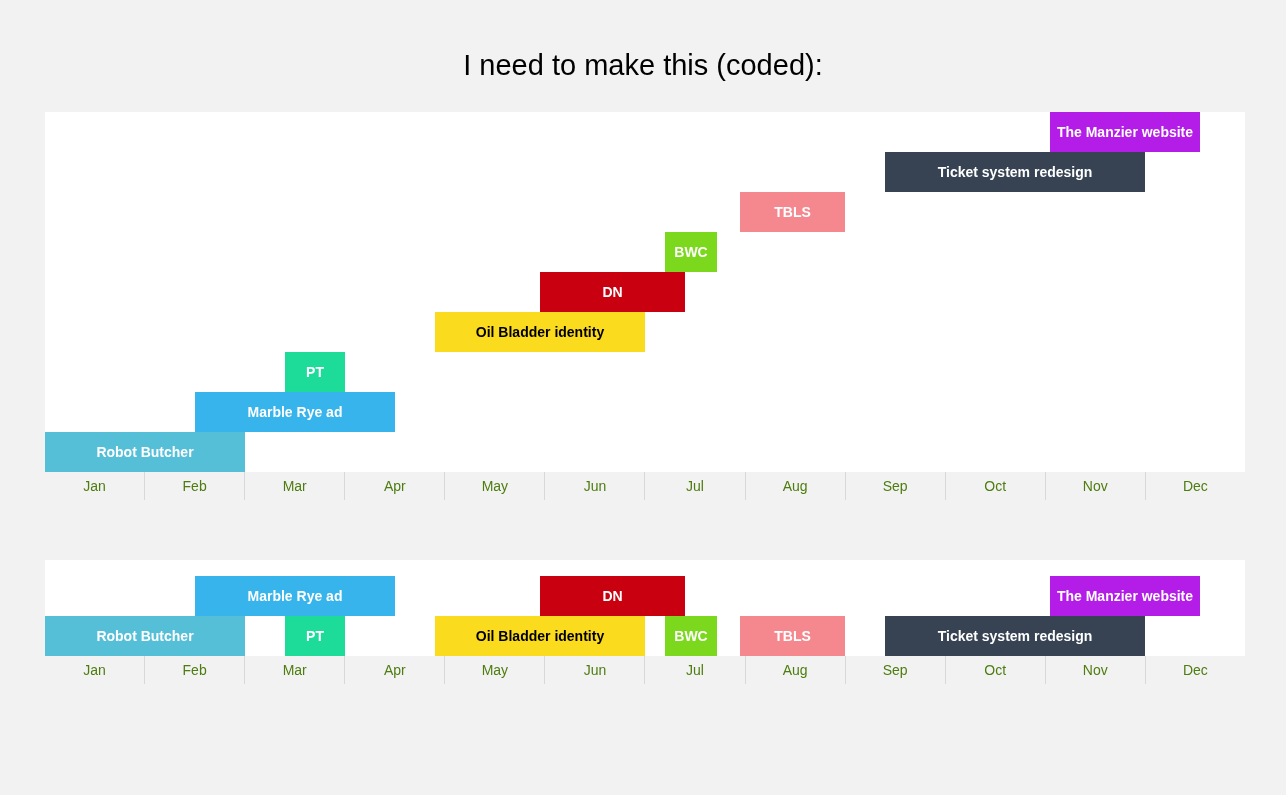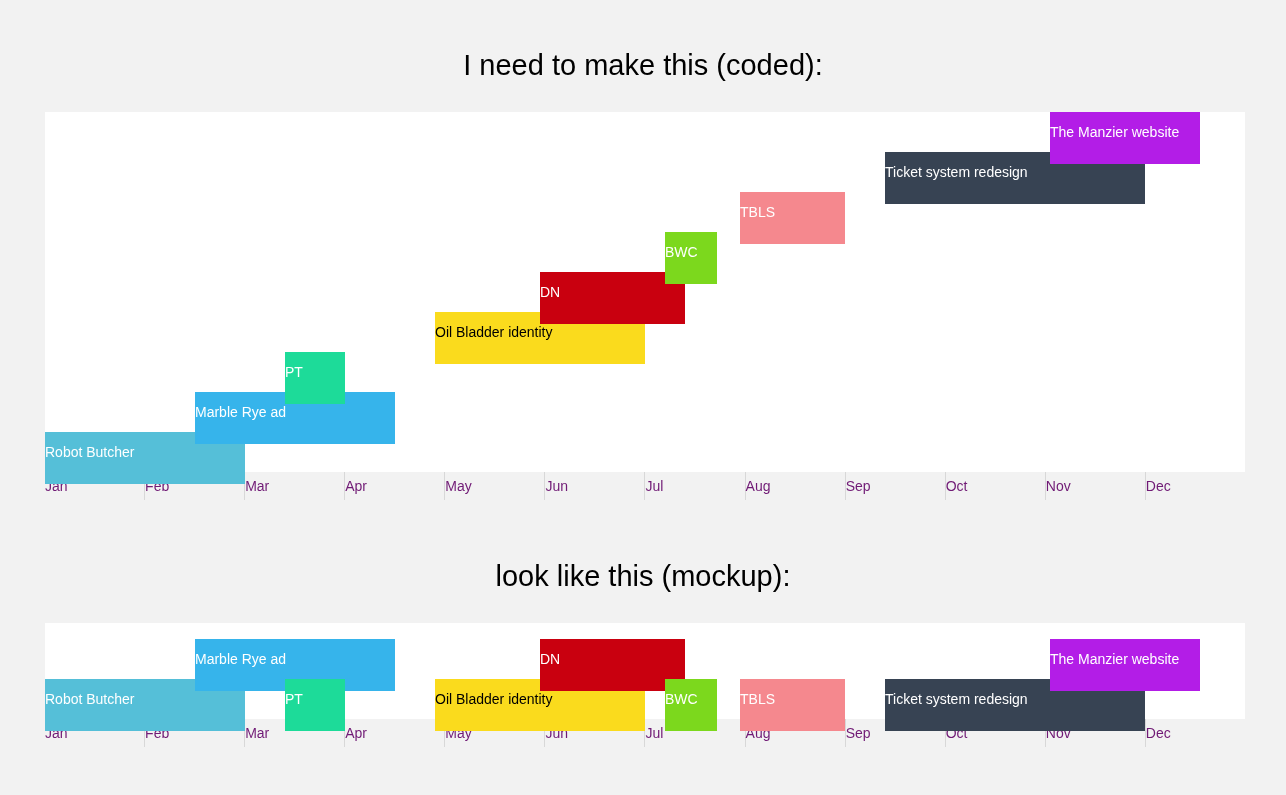--- a/index.html
+++ b/index.html
@@ -25,38 +25,39 @@
     margin-bottom: 60px;
   }
   .chart {
     background: #fff;
     position: relative;
     width: 1200px;
     margin: 0 auto;
   }
   .bar {
     position: absolute;
-    height: 52px;
+    height: 40px;
     line-height: 40px;
-    text-align: left;
+    text-align: center;
     font-size: 14px;
-    font-weight: 400;
+    font-weight: 700;
     white-space: nowrap;
     overflow: hidden;
   }
   .axis {
     width: 1200px;
     margin: 0 auto;
     display: flex;
     height: 28px;
   }
   .tick {
     flex: 1;
+    text-align: center;
     font-size: 14px;
-    color: #701a75;
+    color: #4d7c0f;
     border-left: 1px solid #d8d8d8;
     line-height: 28px;
     height: 28px;
   }
   .tick:first-child { border-left: none; }
 </style>
 </head>
 <body>
 
 <div class="page">
@@ -84,21 +85,20 @@
         <div class="tick">Jun</div>
         <div class="tick">Jul</div>
         <div class="tick">Aug</div>
         <div class="tick">Sep</div>
         <div class="tick">Oct</div>
         <div class="tick">Nov</div>
         <div class="tick">Dec</div>
       </div>
   </div>
 
-  <div class="heading">look like this (mockup):</div>
 
   <div class="chart-wrap" style="margin-bottom:20px;">
     <div class="chart" id="chart-1" style="height:96px;">
         <div class="bar" style="left: 0px; width: 200px; top: 56px; background: rgb(85, 191, 216); color: rgb(255, 255, 255);">Robot Butcher</div>
         <div class="bar" style="left: 150px; width: 200px; top: 16px; background: rgb(54, 180, 235); color: rgb(255, 255, 255);">Marble Rye ad</div>
         <div class="bar" style="left: 240px; width: 60px; top: 56px; background: rgb(29, 219, 153); color: rgb(255, 255, 255);">PT</div>
         <div class="bar" style="left: 390px; width: 210px; top: 56px; background: rgb(250, 219, 29); color: rgb(0, 0, 0);">Oil Bladder identity</div>
         <div class="bar" style="left: 495px; width: 145px; top: 16px; background: rgb(201, 0, 15); color: rgb(255, 255, 255);">DN</div>
         <div class="bar" style="left: 620px; width: 52px; top: 56px; background: rgb(124, 216, 29); color: rgb(255, 255, 255);">BWC</div>
         <div class="bar" style="left: 695px; width: 105px; top: 56px; background: rgb(245, 136, 142); color: rgb(255, 255, 255);">TBLS</div>

